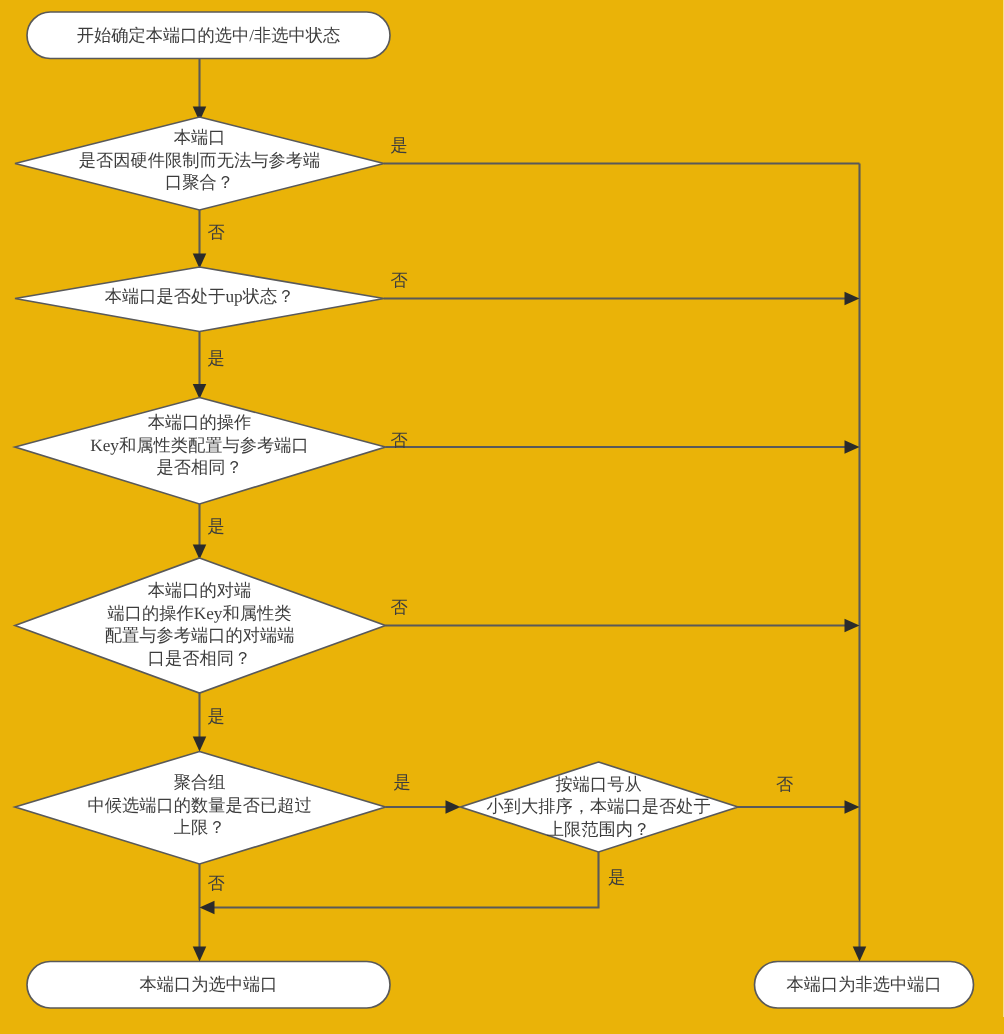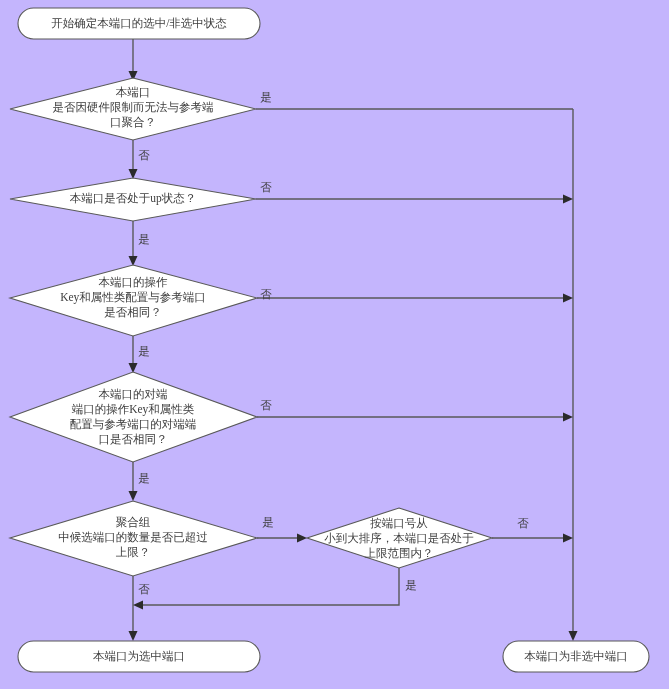--- a/index.html
+++ b/index.html
@@ -10,21 +10,21 @@
   body {
     width: 669px;
     height: 689px;
     font-family: "Liberation Serif", "DejaVu Serif", serif;
     overflow: hidden;
   }
   #flowchart-root {
     position: relative;
     width: 669px;
     height: 689px;
-    background: #c4b5fd;
+    background: #eab308;
   }
   svg.chart-canvas {
     position: absolute;
     left: 0;
     top: 0;
     width: 669px;
     height: 689px;
   }
   .shape-outline {
     fill: #ffffff;

